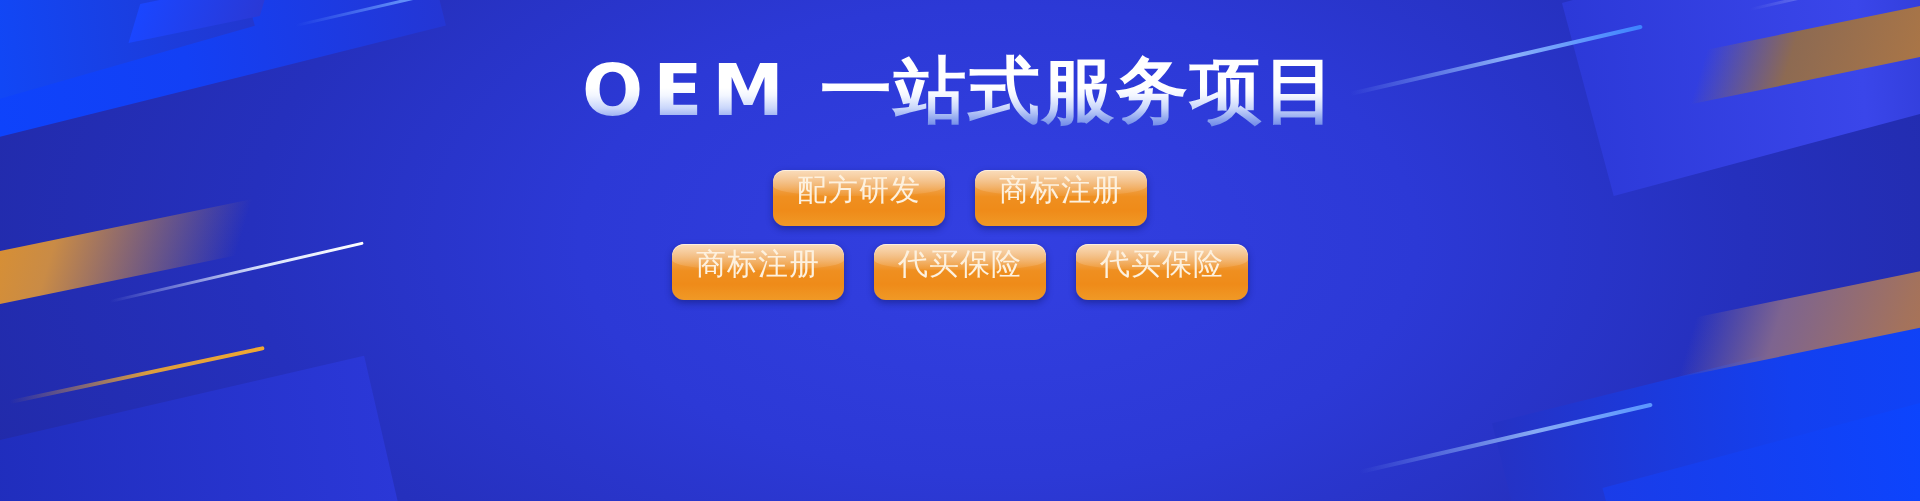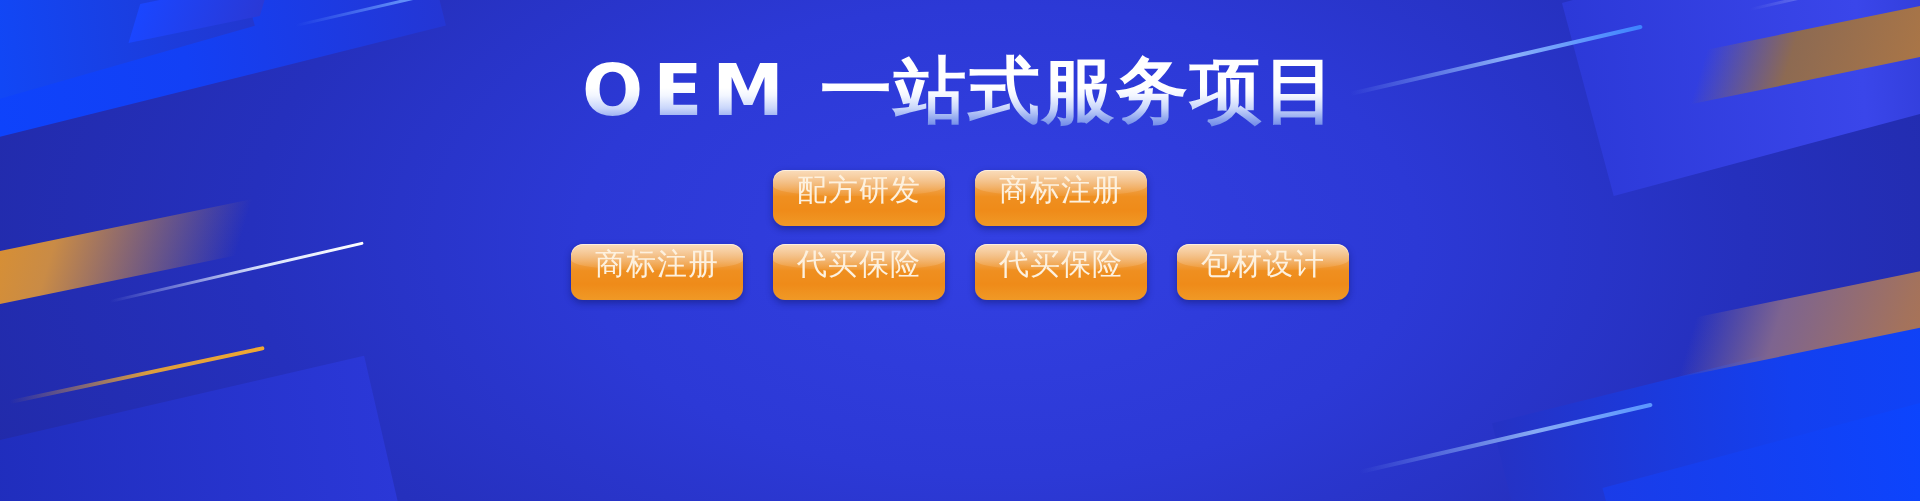--- a/index.html
+++ b/index.html
@@ -258,20 +258,17 @@
       <div class="btn-row">
         <div class="chip">
           <span class="chip-label">商标注册</span>
         </div>
         <div class="chip">
           <span class="chip-label">代买保险</span>
         </div>
         <div class="chip">
           <span class="chip-label">代买保险</span>
         </div>
-        <div class="chip">
-          <span class="chip-label">包材设计</span>
-        </div>
       </div>
 
     </div>
   </div>
 </div>
 
 </body></html>

